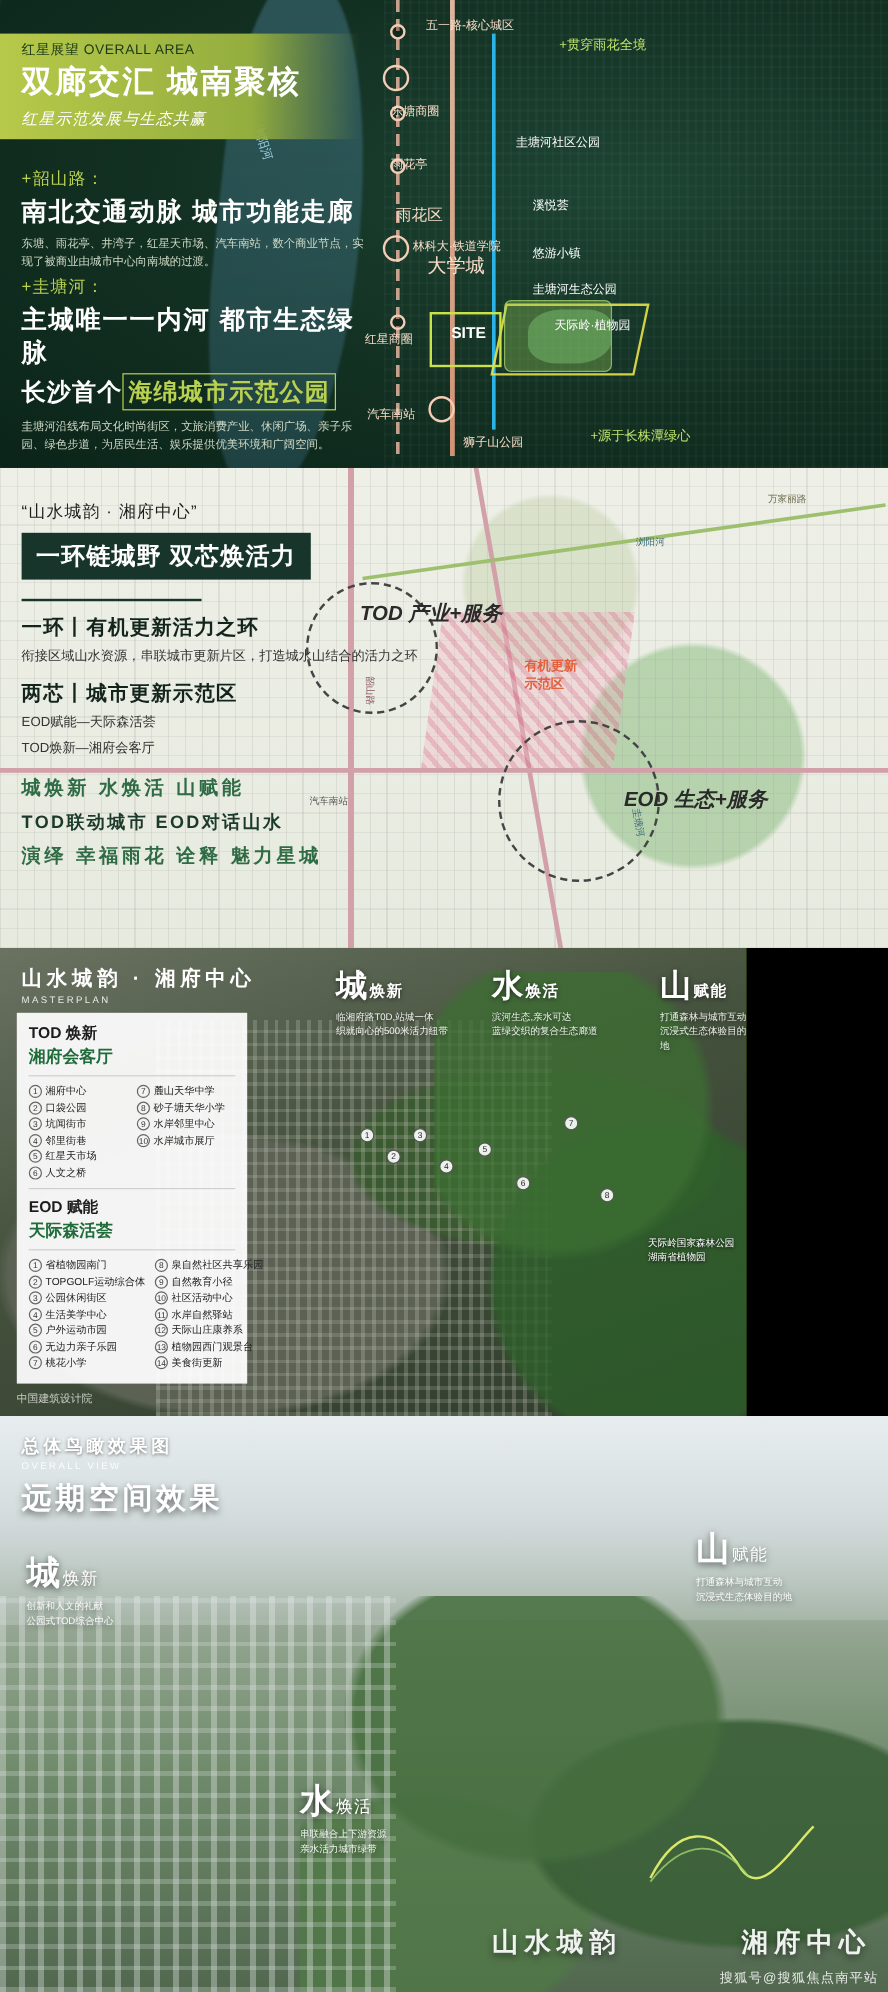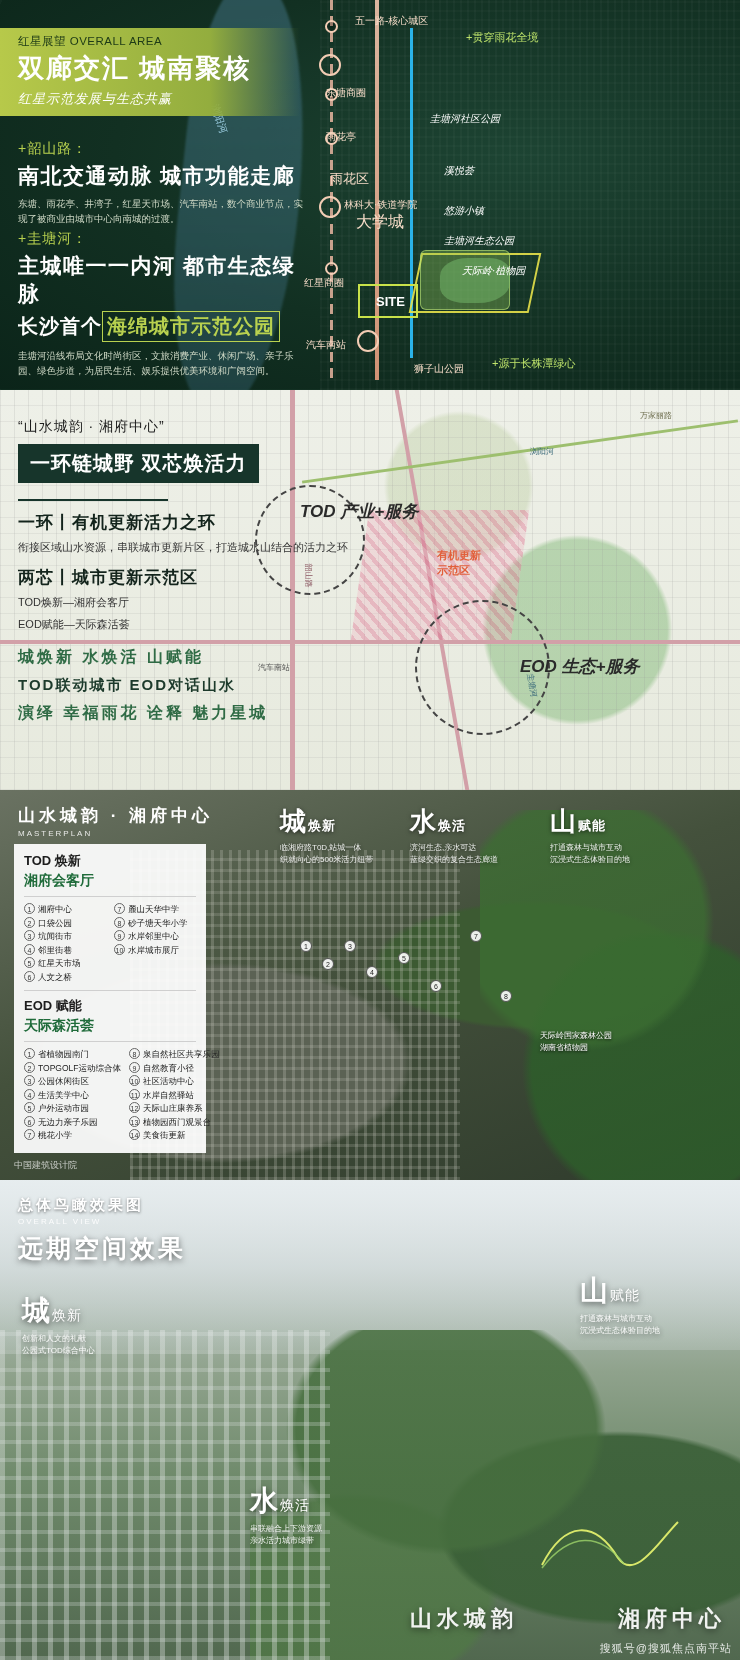--- a/index.html
+++ b/index.html
@@ -83,24 +83,24 @@
     background: linear-gradient(180deg, #f0c3ab, #e59d7e);
     opacity: .9;
   }
   .p1-blue {
     position:absolute; left:410px; top:28px; width:3px; height:330px;
     background:#2bb3e8;
   }
   .p1-node { position:absolute; width:13px; height:13px; border-radius:50%; border:2px solid #f3cdb5; background:rgba(0,0,0,.25); }
   .p1-ring { position:absolute; width:22px; height:22px; border-radius:50%; border:2px solid #f3cdb5; }
   .p1-lbl { position:absolute; color:#f6dcc8; font-size:10px; white-space:nowrap; }
-  .p1-lbl-w { position:absolute; color:#ffffff; font-size:10px; white-space:nowrap;font-style:italic; }
+  .p1-lbl-w { position:absolute; color:#ffffff; font-size:10px; white-space:nowrap; }
   .p1-lbl-g { position:absolute; color:#bfe46b; font-size:11px; white-space:nowrap; }
   .p1-site {
-    position:absolute; left:358px; top:284px; width:60px; height:34px;
+    position:absolute; left:358px; top:260px; width:60px; height:46px;
     border:2px solid #c9e24a;
   }
   .p1-site span { position:absolute; left:16px; top:8px; color:#fff; font-size:13px; font-weight:bold; }
   .p1-green {
     position:absolute; left:420px; top:250px; width:90px; height:60px;
     background:rgba(150,200,90,.35); border:1px solid rgba(190,230,120,.6);
     border-radius:6px;
   }
   .p1-park {
     position:absolute; left:440px; top:258px; width:70px; height:45px;
@@ -152,21 +152,21 @@
   .p2-rule { width:150px; height:2px; background:#17352b; margin:16px 0 0 0; }
   .p2-h { font-size:17px; font-weight:bold; color:#13241c; margin-top:10px; letter-spacing:1px; }
   .p2-p { font-size:11px; color:#333; line-height:18px; margin-top:4px; }
   .p2-l1 { font-size:16px; font-weight:bold; color:#2f6b45; letter-spacing:3px; margin-top:14px; }
   .p2-l2 { font-size:15px; font-weight:bold; color:#1c3a2b; letter-spacing:2px; margin-top:8px; }
   .p2-l3 { font-size:16px; font-weight:bold; color:#2f6b45; letter-spacing:3px; margin-top:8px; }
   .p2-orange { position:absolute; left:437px; top:158px; color:#e2603c; font-size:11px; font-weight:bold; line-height:15px; }
 
   
   .panel3 {
-    position:absolute; left:0; top:790px; width:740px; height:390px;
+    position:absolute; left:0; top:790px; width:622px; height:390px;
     background:#4d7c0f; overflow:hidden;
   }
   .p3-sat {
     position:absolute; inset:0;
     background:
       radial-gradient(ellipse at 72% 45%, #3c5a32 0 150px, transparent 160px),
       radial-gradient(ellipse at 30% 70%, #5b6254 0 180px, transparent 190px),
       linear-gradient(160deg,#6a7262,#44513c 45%,#2f3b2c);
   }
   .p3-urban {
@@ -287,21 +287,21 @@
       </div>
 
     <div class="p1-lbl" style="left:344px; top:14px;margin-left:11px;">五一路-核心城区</div>
     <div class="p1-lbl" style="left:326px; top:86px;">东塘商圈</div>
     <div class="p1-lbl" style="left:326px; top:130px;">雨花亭</div>
     <div class="p1-lbl" style="left:330px; top:170px; font-size:13px;">雨花区</div>
     <div class="p1-lbl" style="left:344px; top:198px;">林科大·铁道学院</div>
     <div class="p1-lbl" style="left:356px; top:212px; font-size:16px;">大学城</div>
     <div class="p1-lbl" style="left:304px; top:276px;">红星商圈</div>
     <div class="p1-lbl" style="left:306px; top:338px;">汽车南站</div>
-    <div class="p1-lbl" style="left:386px; top:362px;margin-left:28px;">狮子山公园</div>
+    <div class="p1-lbl" style="left:386px; top:362px;">狮子山公园</div>
     <div class="p1-lbl" style="left:204px; top:112px; color:#9fd2e6; transform:rotate(72deg);">浏阳河</div>
 
     <div class="p1-lbl-g" style="left:466px; top:30px;">+贯穿雨花全境</div>
     <div class="p1-lbl-w" style="left:430px; top:112px;">圭塘河社区公园</div>
     <div class="p1-lbl-w" style="left:444px; top:164px;">溪悦荟</div>
     <div class="p1-lbl-w" style="left:444px; top:204px;">悠游小镇</div>
     <div class="p1-lbl-w" style="left:444px; top:234px;">圭塘河生态公园</div>
     <div class="p1-lbl-w" style="left:462px; top:264px;">天际岭·植物园</div>
     <div class="p1-lbl-g" style="left:492px; top:356px;">+源于长株潭绿心</div>
 
@@ -346,22 +346,22 @@
     <div class="p2-orange" style="white-space:pre-line;">有机更新
 示范区</div>
 
     <div class="p2-title-box">
       <div class="p2-quote">“山水城韵 · 湘府中心”</div>
       <div class="p2-dark">一环链城野 双芯焕活力</div>
       <div class="p2-rule"></div>
       <div class="p2-h">一环丨有机更新活力之环</div>
       <div class="p2-p">衔接区域山水资源，串联城市更新片区，打造城水山结合的活力之环</div>
       <div class="p2-h">两芯丨城市更新示范区</div>
+      <div class="p2-p">EOD赋能—天际森活荟</div>
       <div class="p2-p">TOD焕新—湘府会客厅</div>
-      <div class="p2-p">EOD赋能—天际森活荟</div>
       <div class="p2-l1">城焕新 水焕活 山赋能</div>
       <div class="p2-l2">TOD联动城市 EOD对话山水</div>
       <div class="p2-l3">演绎 幸福雨花 诠释 魅力星城</div>
     </div>
 
     <div style="position:absolute; left:258px; top:272px; font-size:8px; color:#555;">汽车南站</div>
     <div style="position:absolute; left:296px; top:180px; font-size:8px; color:#8a5560; transform:rotate(90deg);">韶山路</div>
     <div style="position:absolute; left:640px; top:20px; font-size:8px; color:#6a6a4a;">万家丽路</div>
     <div style="position:absolute; left:520px; top:290px; font-size:8px; color:#3a6a7a; transform:rotate(80deg);">圭塘河</div>
     <div style="position:absolute; left:530px; top:56px; font-size:8px; color:#3a6a7a;">浏阳河</div>

